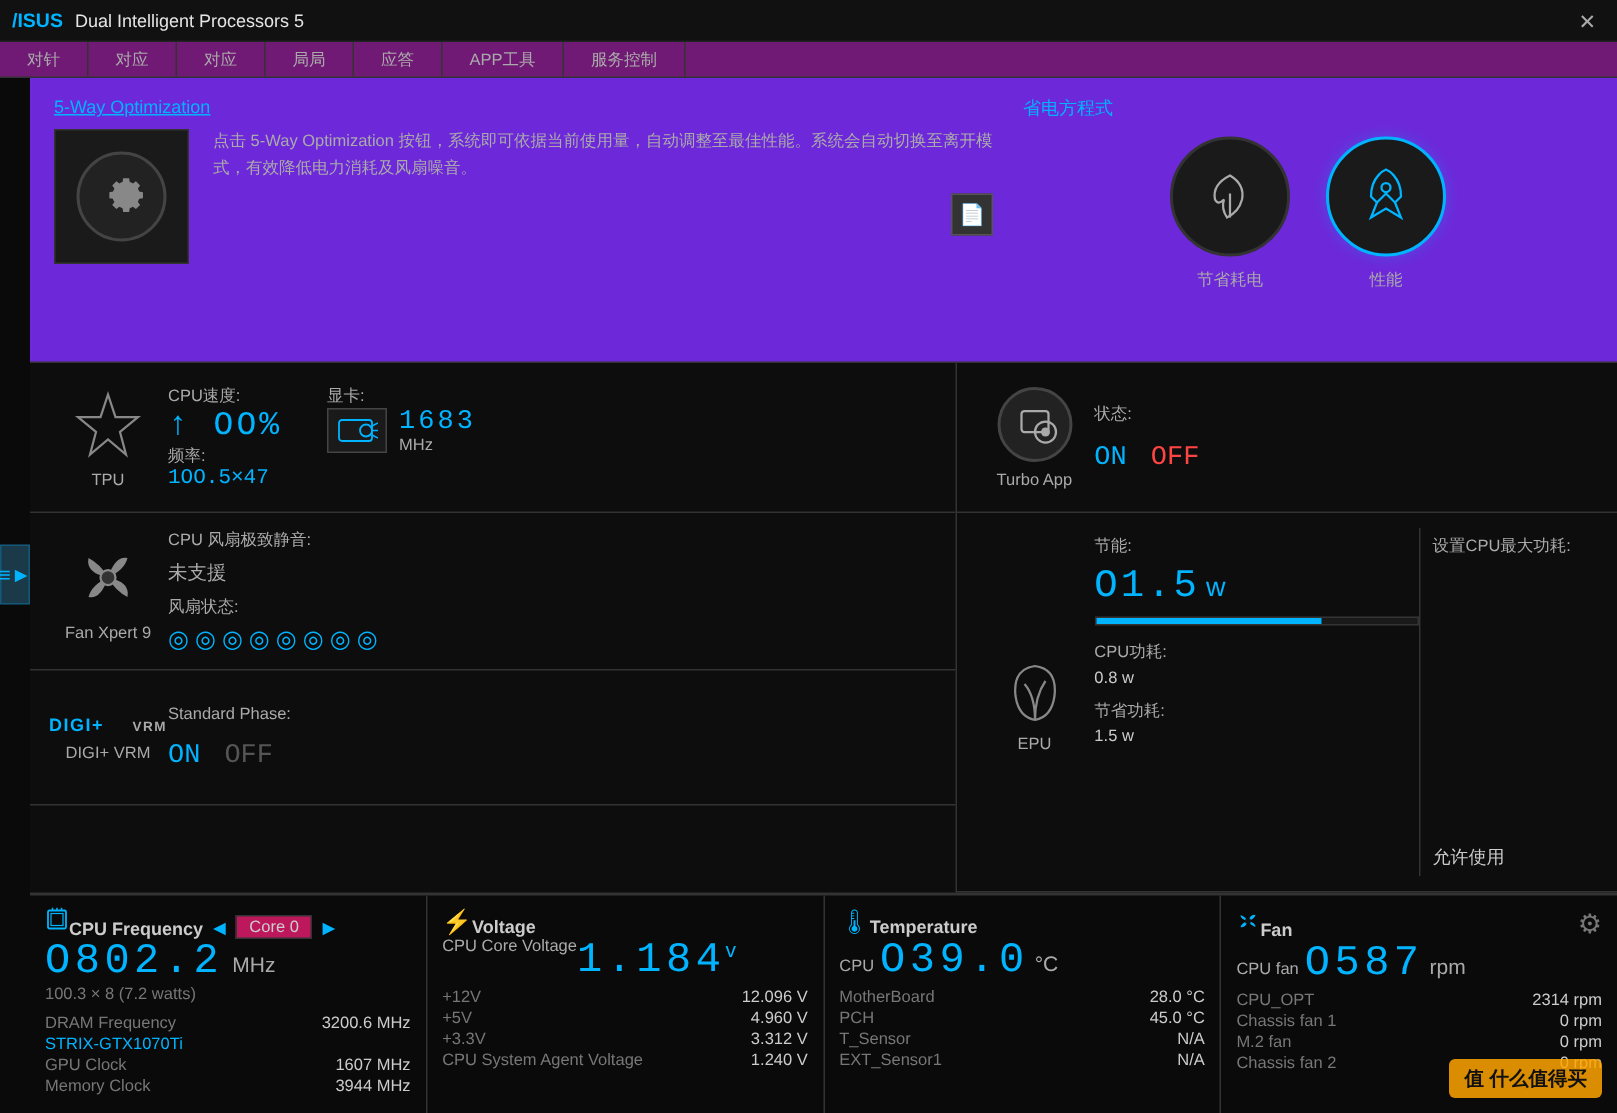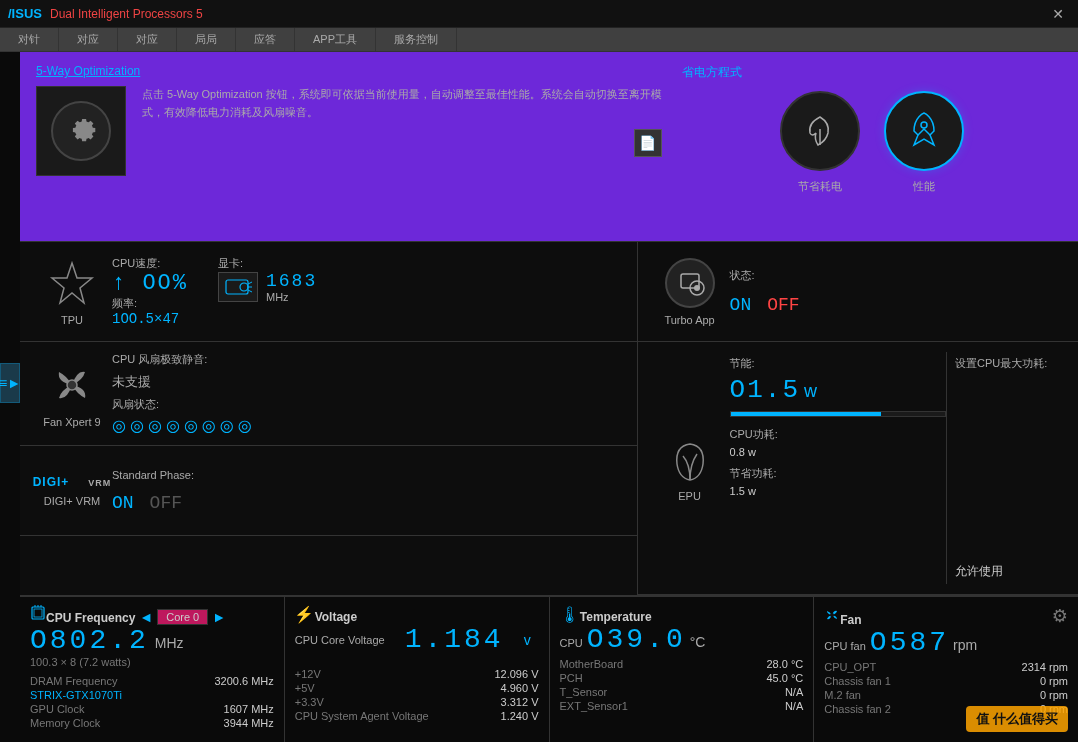--- a/index.html
+++ b/index.html
@@ -19,38 +19,38 @@
       padding: 0 8px;
       border-bottom: 1px solid #222;
     }
     .title-bar-logo {
       color: #00b4ff;
       font-weight: bold;
       font-size: 13px;
       margin-right: 8px;
     }
     .title-bar-text {
-      color: #ef4444;
+      color: #e5e5e5;
       font-size: 12px;
       flex: 1;
     }
     .title-bar-close {
       color: #aaa;
       cursor: pointer;
       font-size: 14px;
       padding: 2px 6px;
     }
     .main-wrapper {
       display: flex;
       flex-direction: column;
       height: calc(742px - 28px);
     }
     
     .nav-tabs {
-      background: #404040;
+      background: #701a75;
       display: flex;
       height: 24px;
       border-bottom: 1px solid #333;
     }
     .nav-tab {
       padding: 2px 18px;
       font-size: 11px;
       color: #aaa;
       border-right: 1px solid #333;
       cursor: pointer;
@@ -705,21 +705,21 @@
             <span class="sensor-row-label">Memory Clock</span>
             <span class="sensor-row-val">3944 MHz</span>
           </div>
         </div>
 
         <div class="sensor-col">
           <div class="sensor-header">
             <span class="sensor-icon">⚡</span>
             <span class="sensor-title">Voltage</span>
           </div>
-          <div style="display:flex; align-items:center; gap:20px; margin-bottom:12px;">
+          <div style="display:flex; align-items:flex-start; gap:0; margin-bottom:2px;">
             <span style="font-size:11px; color:#aaa;">CPU Core Voltage</span>
             <span class="sensor-main-val">1.184</span>
             <span style="font-size:14px; color:#00b4ff;">v</span>
           </div>
           <div class="sensor-row">
             <span class="sensor-row-label">+12V</span>
             <span class="sensor-row-val">12.096 V</span>
           </div>
           <div class="sensor-row">
             <span class="sensor-row-label">+5V</span>

